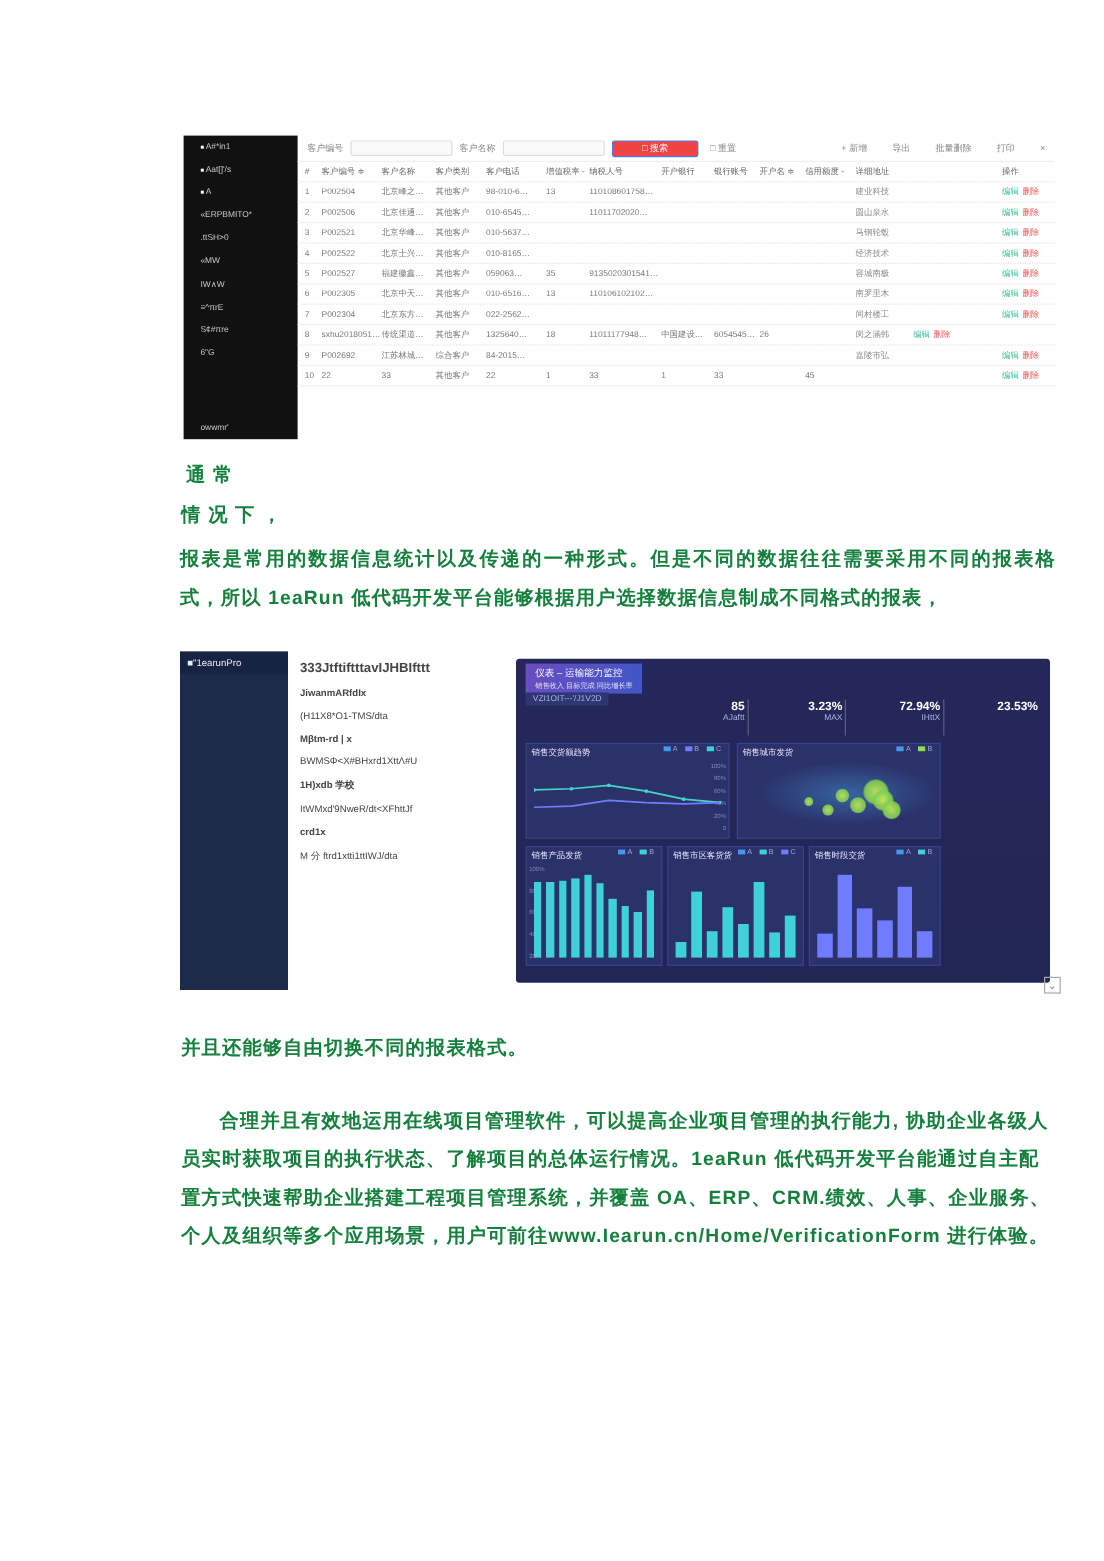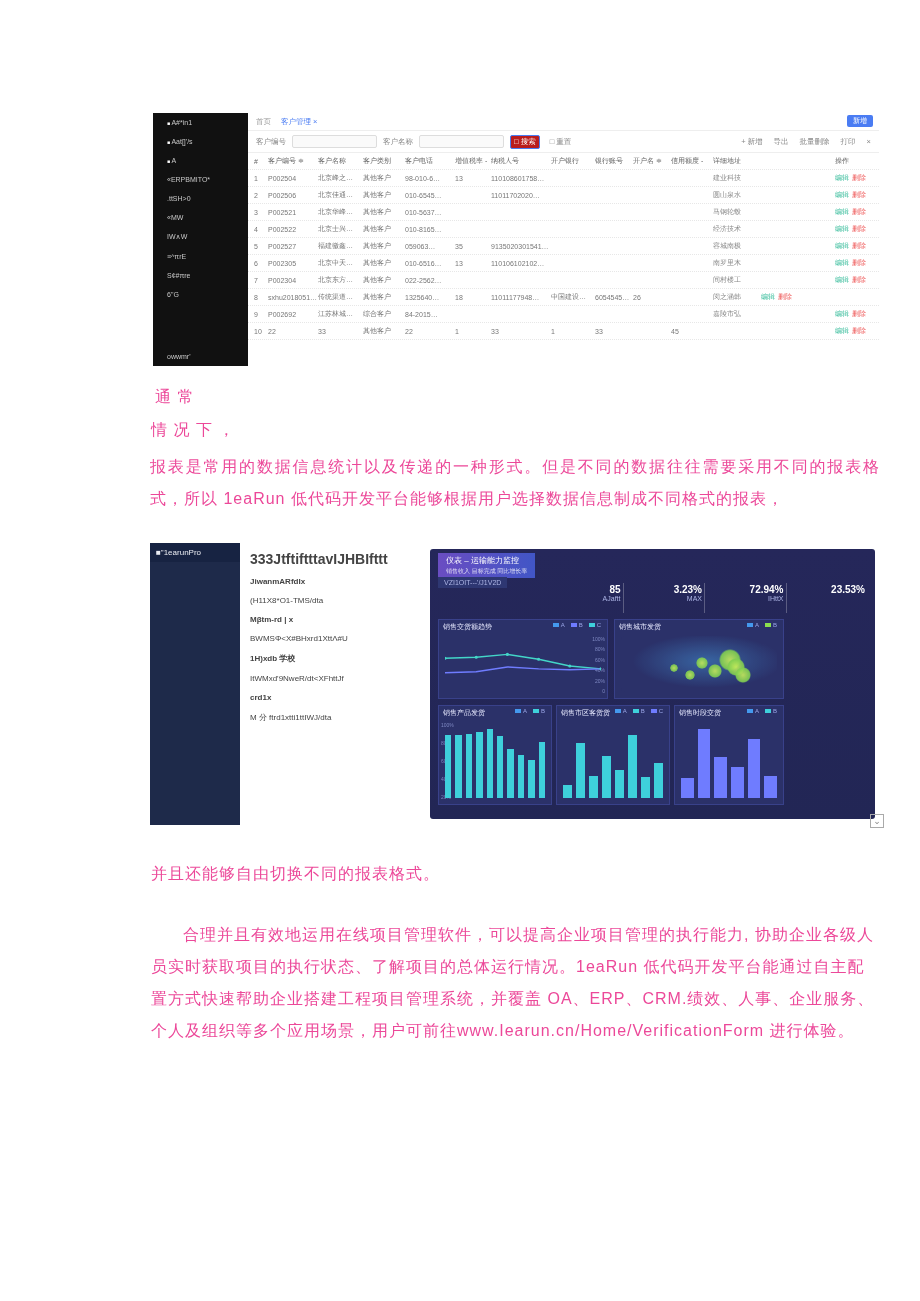--- a/index.html
+++ b/index.html
@@ -39,23 +39,23 @@
     .shot1-tabs .tab.active { color:#4a7cf3; }
     .shot1-tabs .newbtn {
       position:absolute; right:6px; top:2px;
       background:#4a7cf3; color:#fff; padding:1px 6px; border-radius:2px; font-size:7px;
     }
     .shot1-search { height:22px; display:flex; align-items:center; gap:6px; padding:3px 8px; border-bottom:1px solid #eee; }
     .shot1-search .lbl { color:#888;font-family:Liberation Mono, monospace; }
     .shot1-search .inp {
       width:85px; height:13px; border:1px solid #ddd; border-radius:2px; background:#fafafa;
     }
-    .shot1-search .sbtn { background:#b91c1c; color:#fff; padding:1px 3px; border-radius:2px; border:1px solid #4a7cf3;}
+    .shot1-search .sbtn { background:#ef4444; color:#fff; padding:1px 24px; border-radius:2px; border:1px solid #4a7cf3;}
     .shot1-search .rbtn { color:#888; padding:1px 4px;}
-    .shot1-search .rtail { margin-left:auto; display:flex; gap:11px; align-items:center;}
+    .shot1-search .rtail { margin-left:auto; display:flex; gap:21px; align-items:center;}
     .shot1-search .rtail span { color:#888;}
     .shot1-search .blue { color:#4a7cf3;}
     .shot1-thead, .shot1-row {
       display:grid;
       grid-template-columns: 14px 50px 45px 42px 50px 36px 60px 44px 38px 38px 42px 48px 1fr 38px;
       gap:0;
       border-bottom:1px dotted #e7e7e7;
       align-items:center;
       padding: 3px 6px;
       font-size:7px;
@@ -64,23 +64,24 @@
     .shot1-thead span, .shot1-row span { overflow:hidden; white-space:nowrap; text-overflow:ellipsis; }
     .shot1-row .addr { color:#888; }
     .shot1-row .ops { display:flex; gap:3px;}
     .shot1-row .ops .op1 { color:#3b9; }
     .shot1-row .ops .op2 { color:#e55; }
 
     
     .para {
       position:absolute;
       font-size: 16px;
-      color:#ec4899;
+      color:#15803d;
       line-height: 2.0;
       letter-spacing: 1px;
+      font-weight: bold;
     }
     .para.p1 { left:155px; top:381px; }
     .para.p2 { left:151px; top:414px; }
     .para.p3 { left:150px; top:451px; width:730px; text-align:justify;}
 
     
     .shot2 {
       position:absolute;
       left:150px; top:543px;
       width:731px; height:282px;
@@ -94,21 +95,21 @@
     .s2-sidebar .top { background:#172342; color:#eaecf2; padding:5px 6px; font-size:8px; }
     .s2-sidebar .itm { padding:6px 6px 6px 8px; border-bottom:1px solid rgba(255,255,255,.04);}
     .s2-sidebar .itm.sub { padding-left:14px; color:#9aa7c8; background:#182545;}
     .s2-sidebar .q { color:#8fa; }
     .s2-content {
       width:190px;
       padding:8px 10px;
       font-size:8px;
       color:#444;
     }
-    .s2-content .hdr { font-weight:600; font-size:14px; margin-bottom:2px;}
+    .s2-content .hdr { font-weight:600; font-size:11px; margin-bottom:2px;}
     .s2-content .hk { color:#55a3ff; position:absolute; left:392px; top:11px; font-size:8px; letter-spacing:1px;}
     .s2-content .line { margin:10px 0 0; }
     .s2-content .bold { font-weight:600;}
     .s2-dash {
       flex:1;
       margin:6px 6px 6px 0;
       background: linear-gradient(#25275a,#222655);
       border-radius:3px;
       position:relative;
       color:#c7ccf0;
@@ -198,25 +199,20 @@
     <div class="item">«ERPBMITO*</div>
     <div class="item">.ttSH&gt;0</div>
     <div class="item">«MW</div>
     <div class="item">IW∧W</div>
     <div class="item">≡^πrE</div>
     <div class="item">S¢#πre</div>
     <div class="item">6"G</div>
     <div class="item" style="margin-top:auto">owwmr'</div>
   </div>
   <div class="shot1-main">
-    <div class="shot1-tabs">
-      <span class="tab">首页</span>
-      <span class="tab active">客户管理 ×</span>
-      <span class="newbtn">新增</span>
-    </div>
     <div class="shot1-search">
       <span class="lbl">客户编号</span>
       <span class="inp" title="请输入客户编号"></span>
       <span class="lbl">客户名称</span>
       <span class="inp" title="请输入客户名称"></span>
       <span class="sbtn">□ <span>搜索</span></span>
       <span class="rbtn">□ <span>重置</span></span>
       <span class="rtail">
         <span class="blue">+ <span>新增</span></span>
         <span>导出</span>

